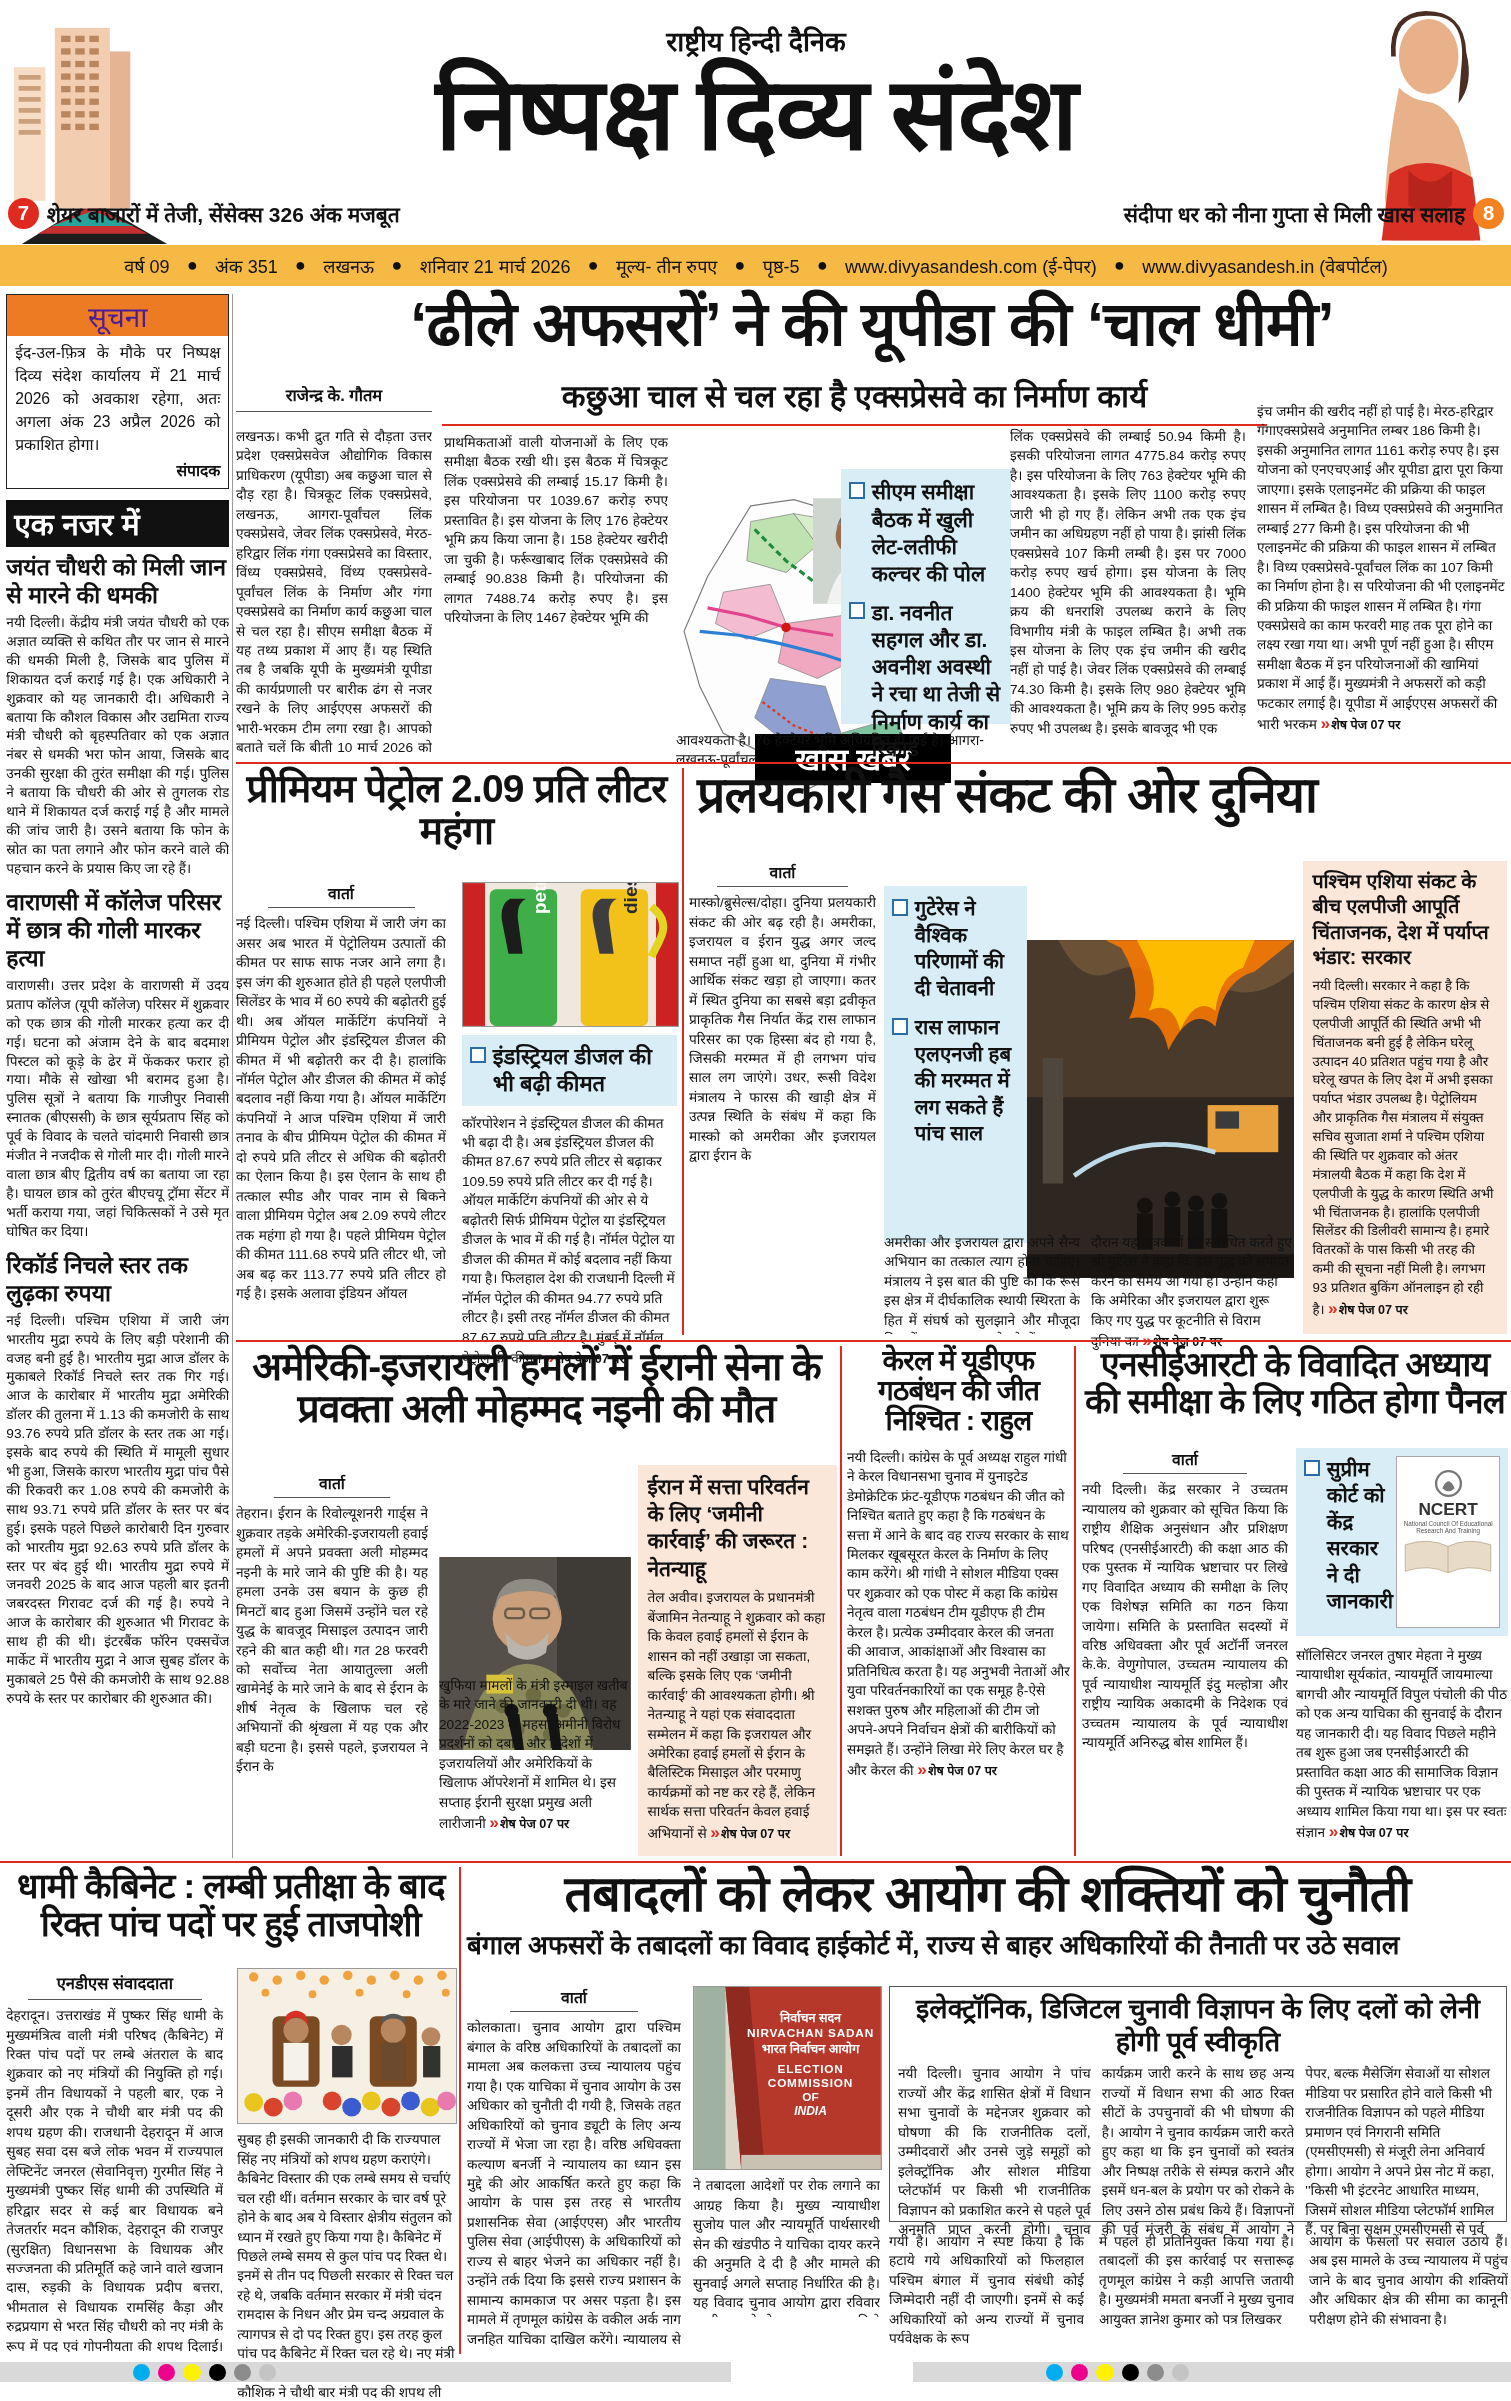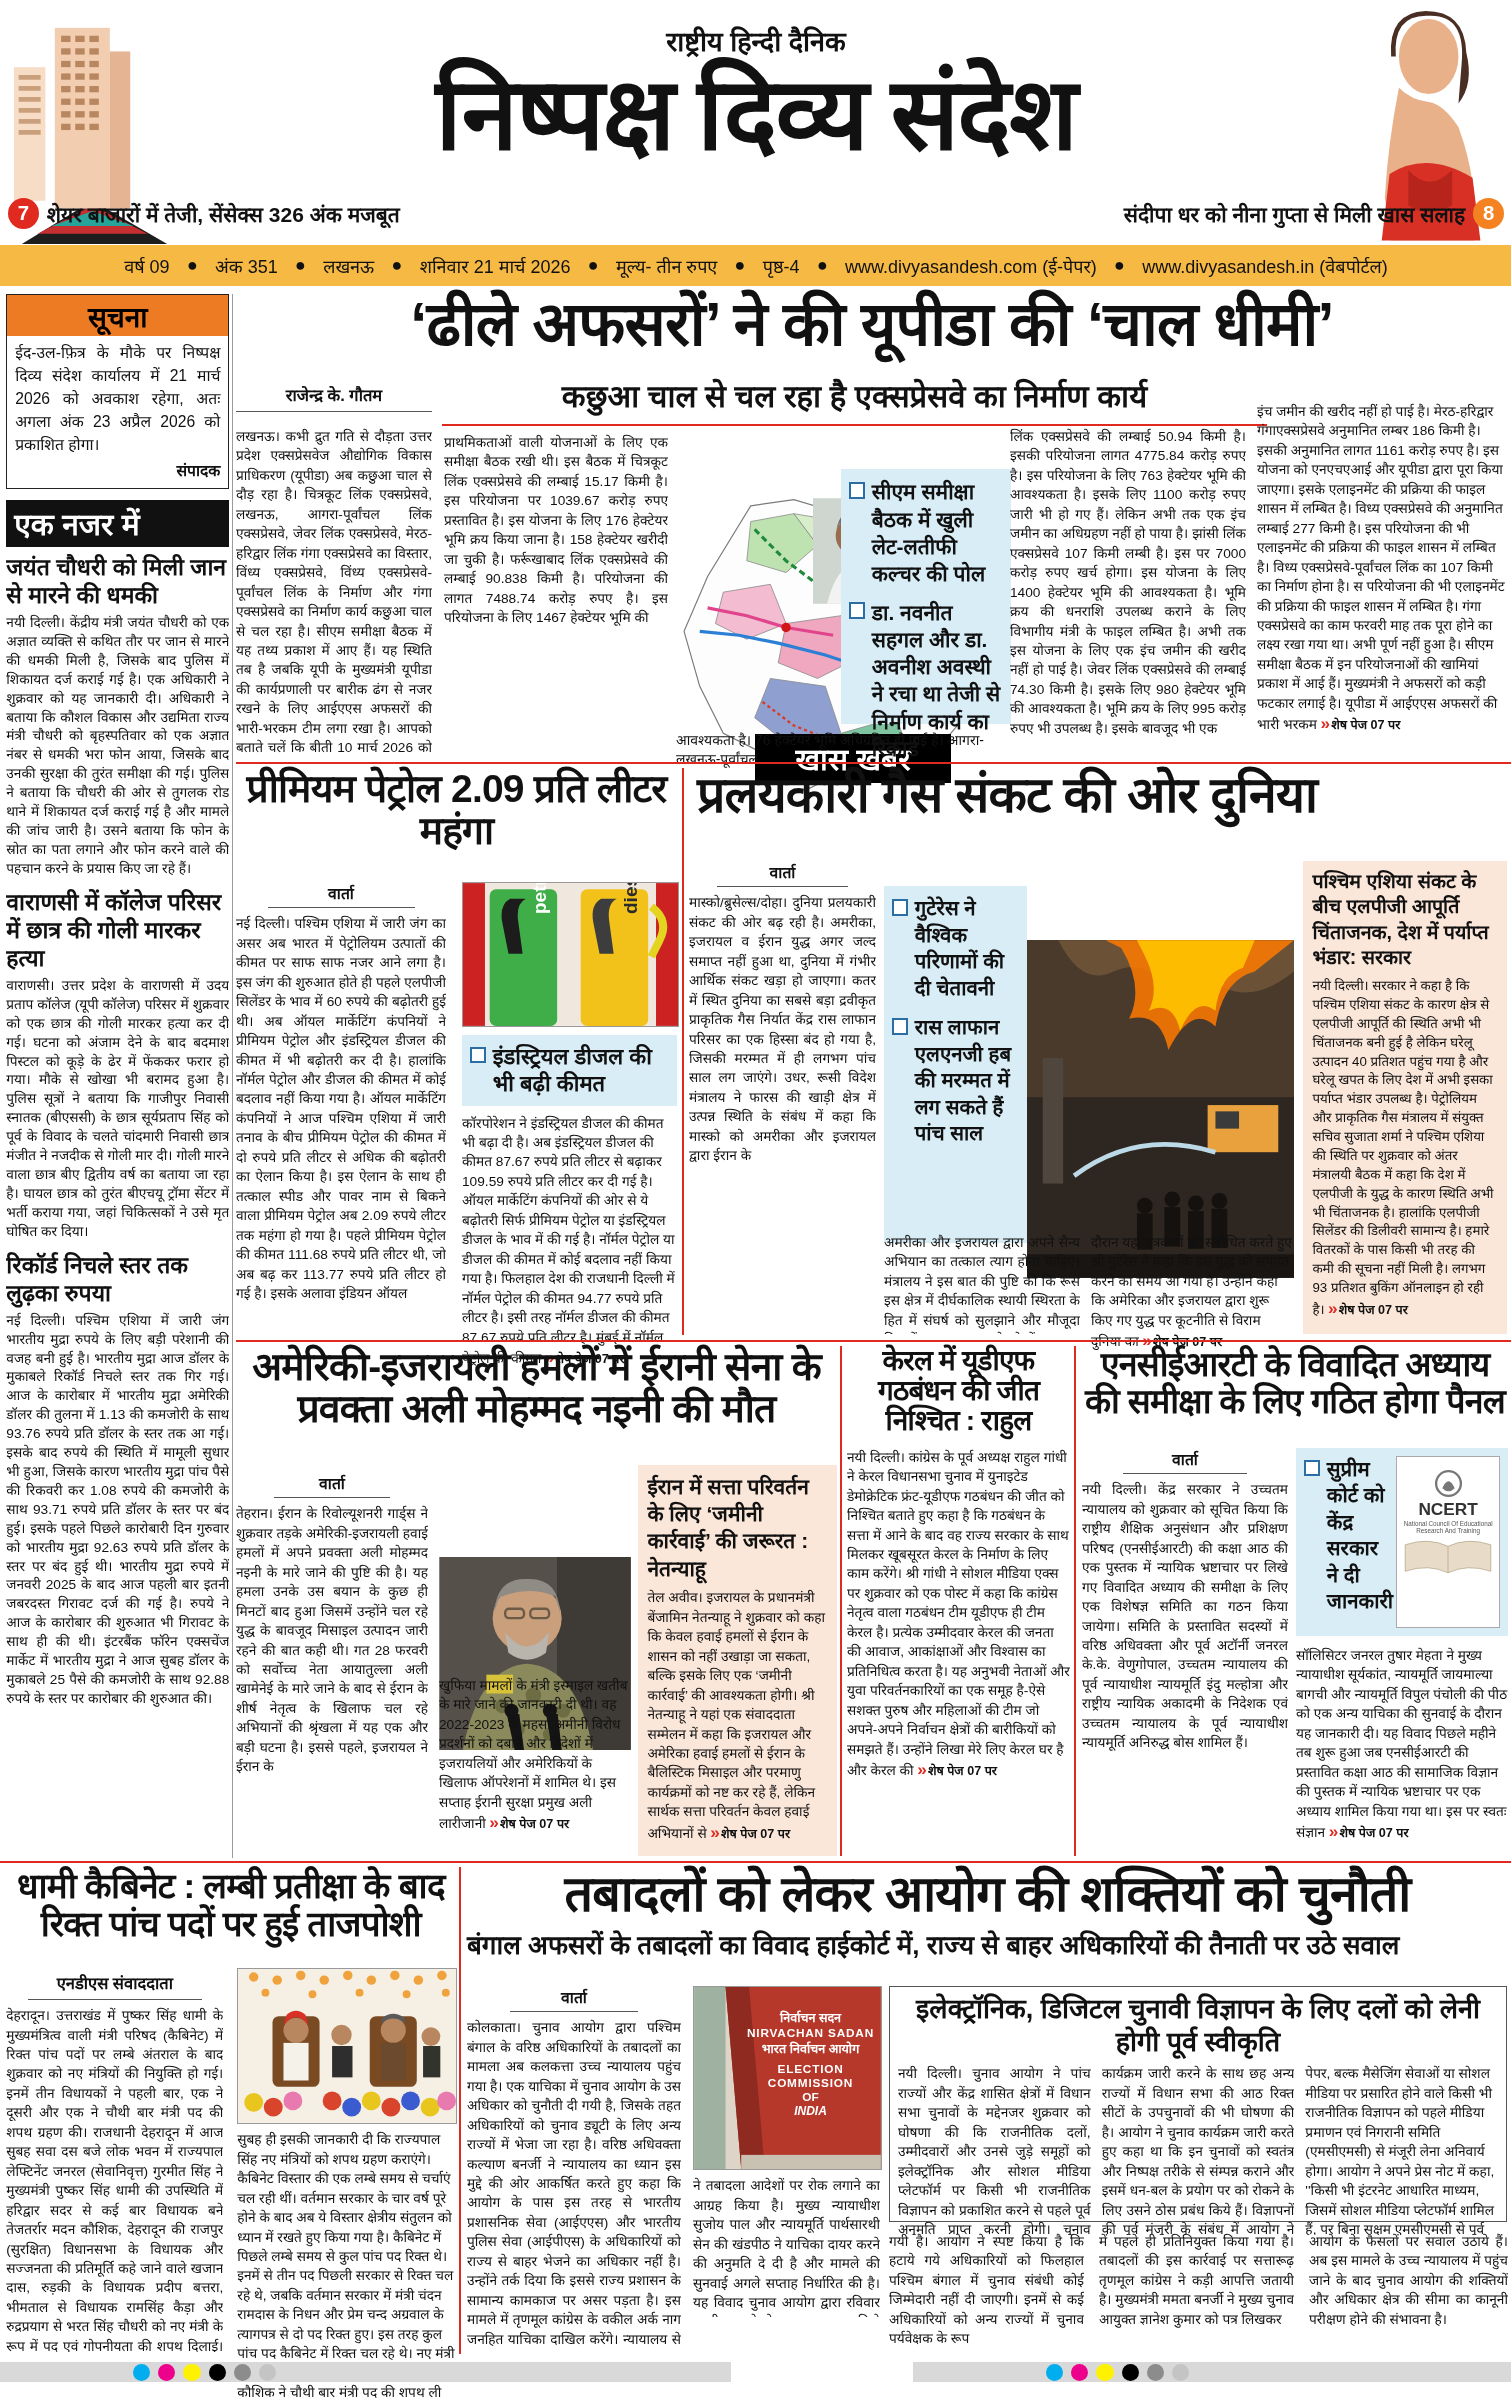--- a/index.html
+++ b/index.html
@@ -101,30 +101,30 @@
     <span>वर्ष 09</span>
     <span>●</span>
     <span>अंक 351</span>
     <span>●</span>
     <span>लखनऊ</span>
     <span>●</span>
     <span>शनिवार 21 मार्च 2026</span>
     <span>●</span>
     <span>मूल्य- तीन रुपए</span>
     <span>●</span>
-    <span>पृष्ठ-4</span>
+    <span>पृष्ठ-5</span>
     <span>●</span>
     <span>www.divyasandesh.com (ई-पेपर)</span>
     <span>●</span>
     <span>www.divyasandesh.in (वेबपोर्टल)</span>
   </div>
 
   <div class="abs" style="left:6.3px;top:294px;width:223px;height:1564px;overflow:hidden;">
     <div style="border:1.6px solid #222;margin-bottom:11px;">
-      <div style="background:#ED7B23;color:#000000;text-align:center;font-size:28px;font-weight:700;padding:1.6px 0;">सूचना</div>
+      <div style="background:#ED7B23;color:#4c1d95;text-align:center;font-size:28px;font-weight:400;padding:1.6px 0;">सूचना</div>
       <div style="padding:6.3px 7.9px 3.1px;font-size:15.7px;line-height:1.45;text-align:justify;">ईद-उल-फ़ित्र के मौके पर निष्पक्ष दिव्य संदेश कार्यालय में 21 मार्च 2026 को अवकाश रहेगा, अतः अगला अंक 23 अप्रैल 2026 को प्रकाशित होगा।</div>
       <div style="padding:0 7.9px 6.3px;text-align:right;font-size:15.7px;font-weight:700;">संपादक</div>
     </div>
     <div style="background:#111;color:#fff;font-size:30px;font-weight:800;padding:3.1px 7.9px;margin-bottom:6.3px;">एक नजर में</div>
 
     <div>
       <div style="font-size:23px;font-weight:800;line-height:1.22;margin:4.7px 0;">जयंत चौधरी को मिली जान से मारने की धमकी</div>
       <div class="rail-txt">नयी दिल्ली। केंद्रीय मंत्री जयंत चौधरी को एक अज्ञात व्यक्ति से कथित तौर पर जान से मारने की धमकी मिली है, जिसके बाद पुलिस में शिकायत दर्ज कराई गई है। एक अधिकारी ने शुक्रवार को यह जानकारी दी। अधिकारी ने बताया कि कौशल विकास और उद्यमिता राज्य मंत्री चौधरी को बृहस्पतिवार को एक अज्ञात नंबर से धमकी भरा फोन आया, जिसके बाद उनकी सुरक्षा की तुरंत समीक्षा की गई। पुलिस ने बताया कि चौधरी की ओर से तुगलक रोड थाने में शिकायत दर्ज कराई गई है और मामले की जांच जारी है। उसने बताया कि फोन के स्रोत का पता लगाने और फोन करने वाले की पहचान करने के प्रयास किए जा रहे हैं।</div>
     </div>
     <div>

